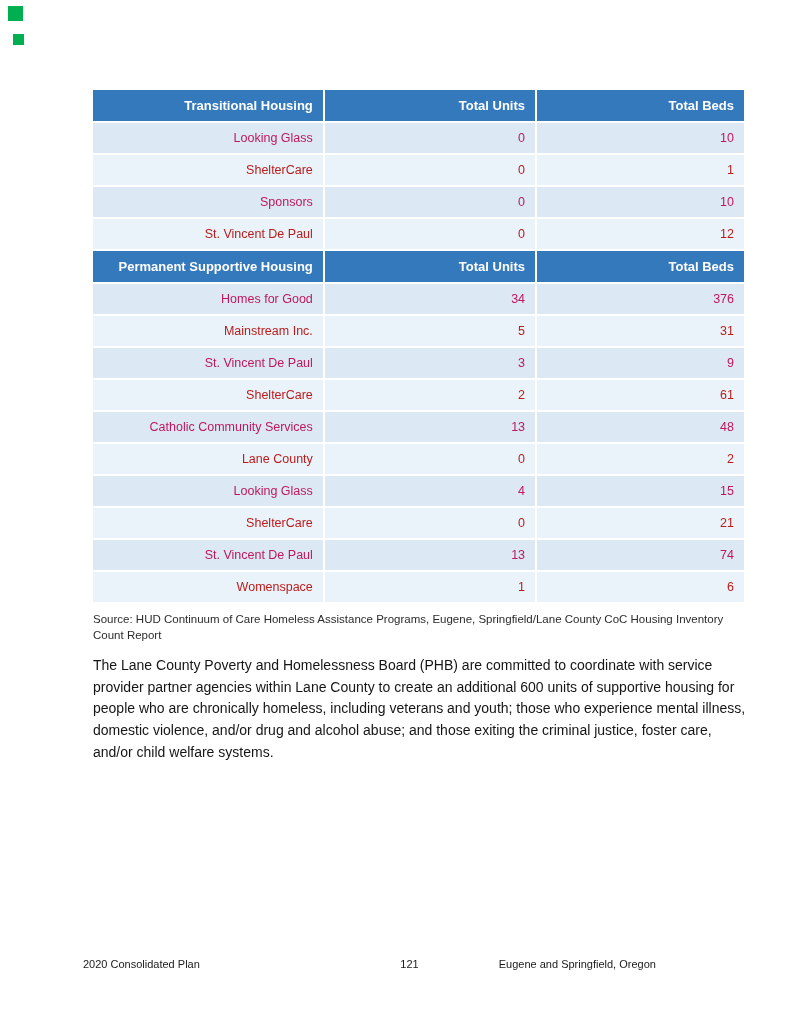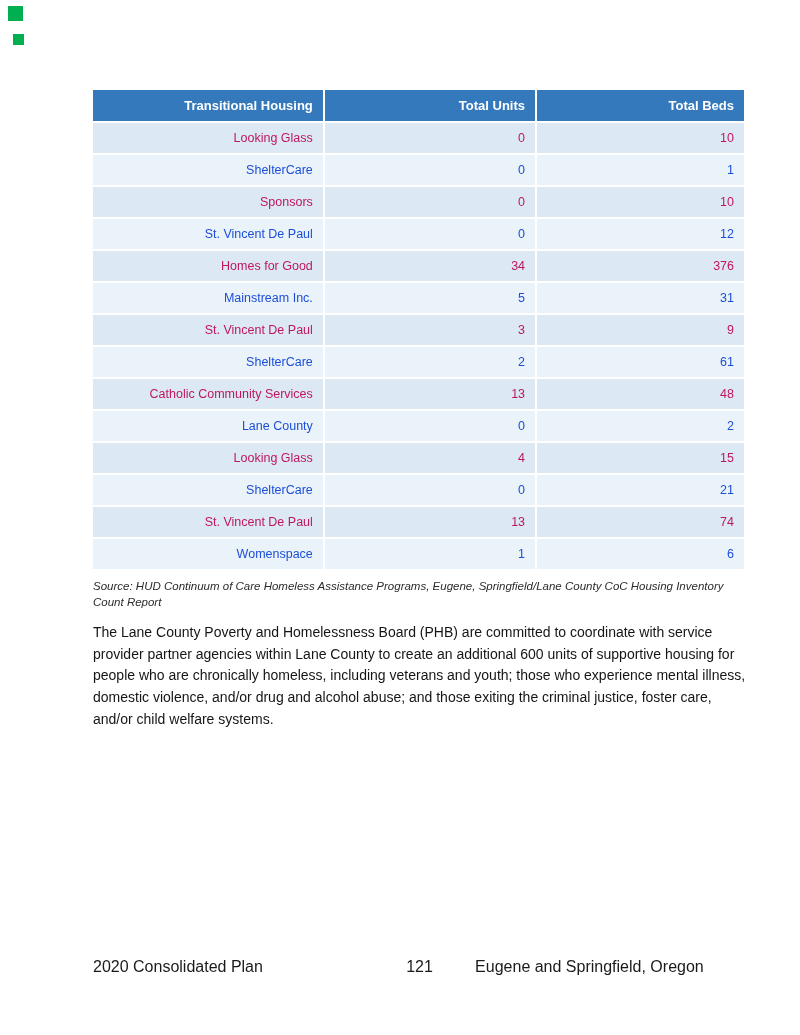--- a/index.html
+++ b/index.html
@@ -29,39 +29,39 @@
     overflow: hidden;
     white-space: nowrap;
   }
   tr.section-header th {
     background: var(--header-bg, #3579BD);
     color: #ffffff;
     font-weight: bold;
     font-size: 13px;
   }
   tr.row-a td { background: var(--row-dark, #DCE9F5); color: #be185d; }
-  tr.row-b td { background: var(--row-light, #EBF3FA); color: #1d4ed8; }
+  tr.row-b td { background: var(--row-light, #EBF3FA); color: #b91c1c; }
 
-  .source { margin: 8px 0 0 0; font-size: 11.5px; line-height: 1.35; color: #2b2b2b; font-style: italic; }
+  .source { margin: 8px 0 0 0; font-size: 11.5px; line-height: 1.35; color: #2b2b2b; }
 
   .question-box { margin-top: 26px; border: 1px dashed #b5b5b5; padding: 6px 10px; }
   .question-box p {
     margin: 0;
     color: var(--question-blue, #2E74B5);
     font-weight: bold;
     font-size: 14px;
     line-height: 1.5;
   }
 
   .body-p { margin: 12px 0 0 0; font-size: 14px; line-height: 1.55; color: #151515; }
 
   .footer {
-    position: absolute; left: 93px; width: 653px; top: 958px;
+    position: absolute; left: 83px; width: 653px; top: 958px;
     display: grid; grid-template-columns: 1fr auto 1fr;
-    font-size: 16px; color: #1a1a1a;
+    font-size: 11px; color: #1a1a1a;
   }
   .footer .fl { text-align: left; }
   .footer .fc { text-align: right; }
   .footer .fr { text-align: center; }
 </style>
 </head>
 <body style="--header-bg: #3579BD; --row-dark: #DCE9F5; --row-light: #EBF3FA; --question-blue: #2E74B5; --marker-green: #00B050;">
 
 <div class="marker" id="marker-1"></div>
 <div class="marker" id="marker-2"></div>
@@ -92,20 +92,25 @@
         </tr>
         <tr class="row-a">
           <td>Sponsors</td>
           <td>0</td>
           <td>10</td>
         </tr>
         <tr class="row-b">
           <td>St. Vincent De Paul</td>
           <td>0</td>
           <td>12</td>
+        </tr>
+        <tr class="section-header">
+          <th>Permanent Supportive Housing</th>
+          <th>Total Units</th>
+          <th>Total Beds</th>
         </tr>
         <tr class="row-a">
           <td>Homes for Good</td>
           <td>34</td>
           <td>376</td>
         </tr>
         <tr class="row-b">
           <td>Mainstream Inc.</td>
           <td>5</td>
           <td>31</td>

